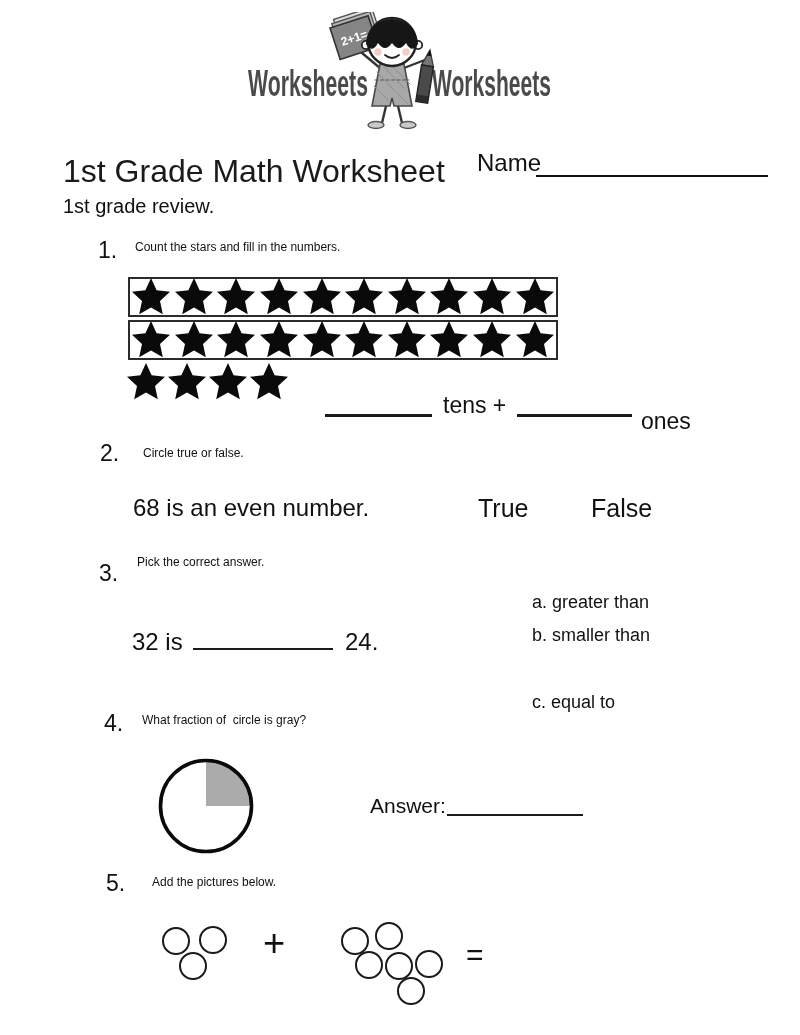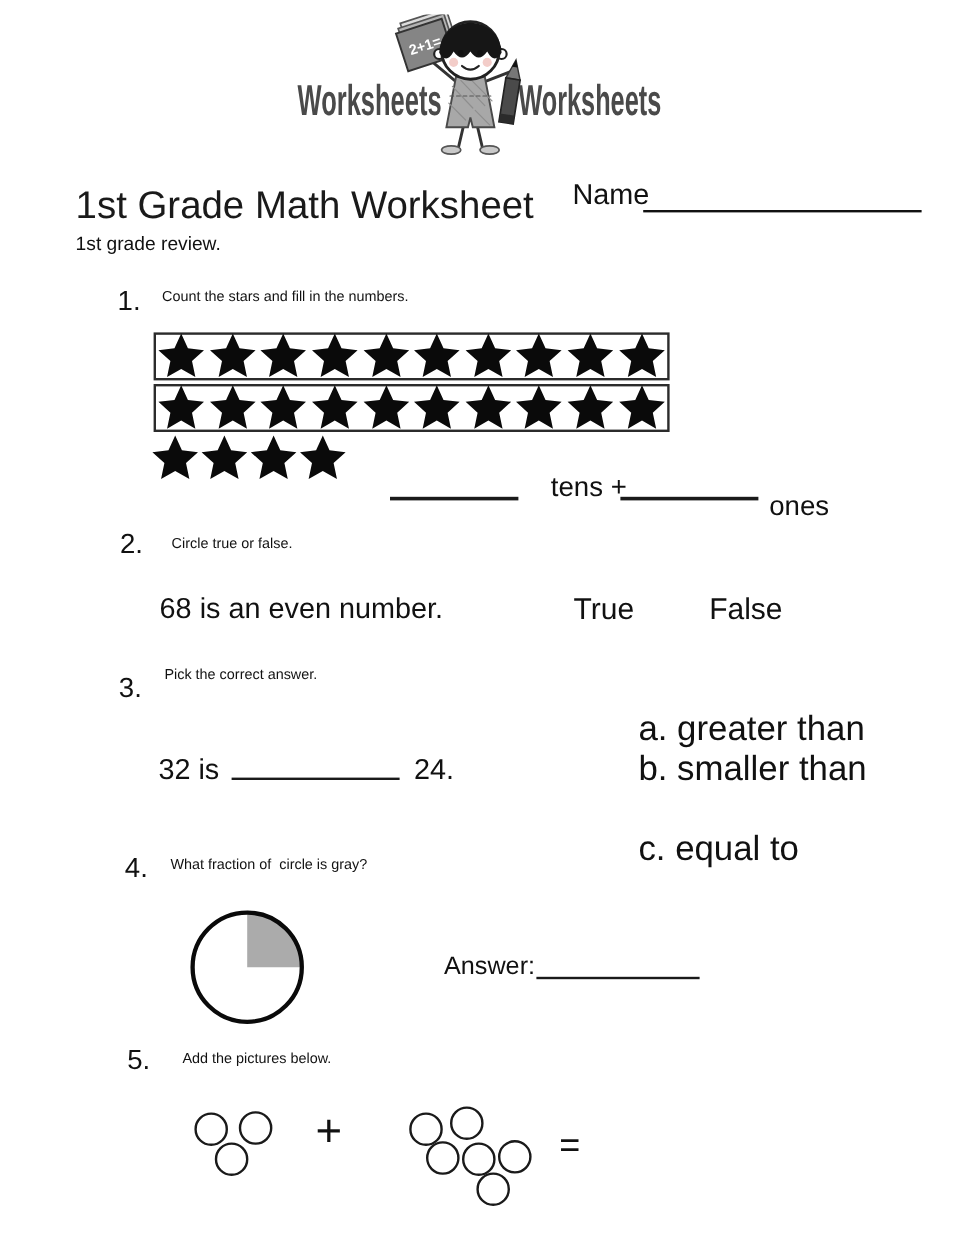--- a/index.html
+++ b/index.html
@@ -5,35 +5,35 @@
   html,body{margin:0;padding:0;background:#fff;}
   .page{position:relative;width:800px;height:1035px;background:#fff;overflow:hidden;
         font-family:"Liberation Sans",sans-serif;color:#111;}
   .abs{position:absolute;}
   .logo-svg{position:absolute;left:244px;top:12px;width:312px;height:122px;}
   .logo-text{font-family:"Liberation Sans",sans-serif;font-weight:bold;font-size:36px;}
   .title{left:63px;top:153px;font-size:32px;color:#1a1a1a;}
   .name-label{left:477px;top:149px;font-size:24px;}
   .fill-line{border-bottom:2px solid #111;height:20px;}
   .name-line{left:536px;top:155px;width:232px;}
-  .subtitle{left:63px;top:195px;font-size:16px;}
+  .subtitle{left:63px;top:195px;font-size:20px;}
   .qnum{font-size:23px;}
   .prompt{font-size:12px;white-space:pre;}
   .star-box{left:128px;top:277px;width:426px;height:36px;border:2px solid #2b2b2b;
             display:flex;justify-content:space-around;align-items:center;overflow:visible;}
   .star-box2{top:320px;}
   .star-plain{left:126px;top:362px;display:flex;gap:1px;}
   .star{width:40px;height:40px;flex:0 0 auto;}
   .tens-line{left:325px;top:394px;width:107px;border-bottom:3px solid #1a1a1a;}
   .unit-label{font-size:23px;}
   .ones-line{left:517px;top:394px;width:115px;border-bottom:3px solid #1a1a1a;}
   .statement{font-size:24px;}
   .tf{font-size:25px;margin-left:28px;}
   .q3-line{left:193px;top:628px;width:140px;border-bottom:2px solid #1a1a1a;}
-  .choice{left:532px;font-size:29px;}
+  .choice{left:532px;font-size:18px;}
   .circle-svg{position:absolute;left:156px;top:756px;width:100px;height:100px;}
   .answer-label{left:370px;top:794px;font-size:21px;}
   .answer-line{left:447px;top:796px;width:136px;border-bottom:2px solid #1a1a1a;height:18px;}
   .plus{left:263px;top:922px;font-size:38px;}
   .equals{left:466px;top:938px;font-size:30px;}
   .group{position:absolute;}
 </style>
 </head>
 <body>
 
@@ -155,21 +155,21 @@
         <polygon points="20,1 25.6,13.3 39,14.8 29,23.9 31.8,37.2 20,30.5 8.2,37.2 11,23.9 1,14.8 14.4,13.3" fill="#0a0a0a"></polygon>
       </svg>
       <svg viewBox="0 0 40 40" class="star">
         <polygon points="20,1 25.6,13.3 39,14.8 29,23.9 31.8,37.2 20,30.5 8.2,37.2 11,23.9 1,14.8 14.4,13.3" fill="#0a0a0a"></polygon>
       </svg>
       <svg viewBox="0 0 40 40" class="star">
         <polygon points="20,1 25.6,13.3 39,14.8 29,23.9 31.8,37.2 20,30.5 8.2,37.2 11,23.9 1,14.8 14.4,13.3" fill="#0a0a0a"></polygon>
       </svg>
     </div>
   <div class="abs fill-line tens-line"></div>
-  <div class="abs unit-label" style="left:459px;top:392px;text-align:center;">tens +</div>
+  <div class="abs unit-label" style="left:443px;top:392px;text-align:center;">tens +</div>
   <div class="abs fill-line ones-line"></div>
   <div class="abs unit-label" style="left:641px;top:392px;margin-top:16px;">ones</div>
 
   <div class="abs qnum" style="left:100px;top:440px;">2.</div>
   <div class="abs prompt" style="left:143px;top:446px;">Circle true or false.</div>
   <div class="abs statement" style="left:133px;top:494px;">68 is an even number.</div>
   <div class="abs tf" style="left:450px;top:494px;">True</div>
   <div class="abs tf" style="left:563px;top:494px;">False</div>
 
   <div class="abs qnum" style="left:99px;top:560px;">3.</div>

